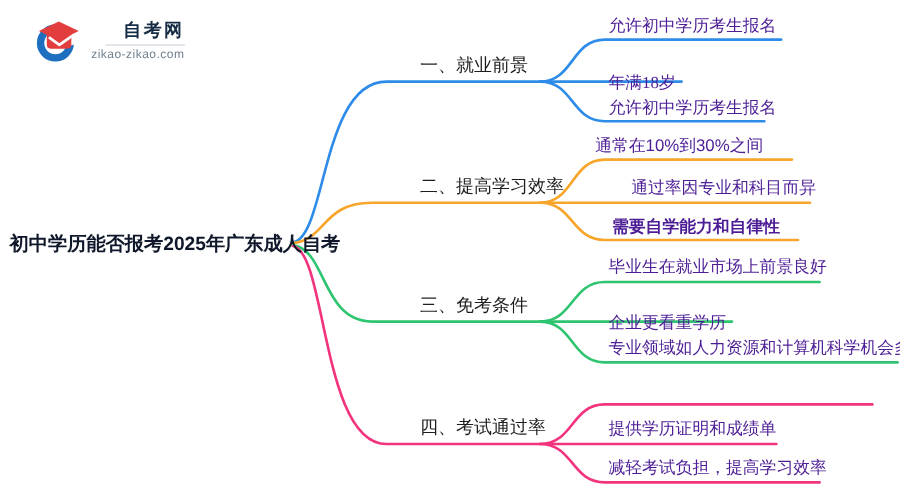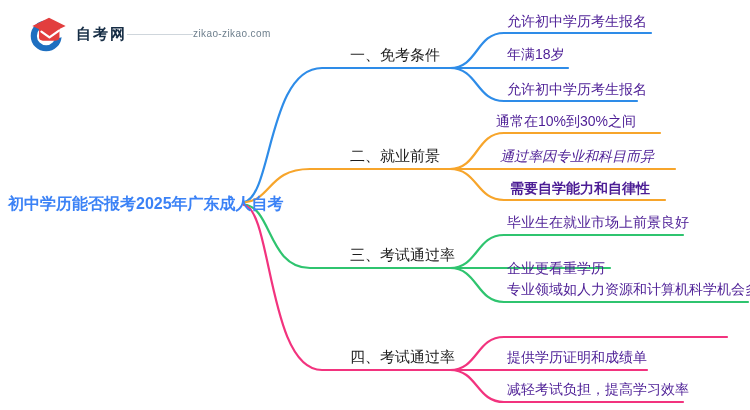--- a/index.html
+++ b/index.html
@@ -7,29 +7,29 @@
     width:750px;height:410px;background:#ffffff;overflow:hidden;
     font-family:"Liberation Sans","DejaVu Sans",sans-serif;
   }
   .stage{position:relative;width:750px;height:410px;background:#fff;}
   .wires{position:absolute;left:0;top:0;width:750px;height:410px;}
   .txt{
     position:absolute;white-space:nowrap;color:#1f1f1f;
     font-size:14px;line-height:20px;
   }
   .root-topic{
-    left:8px;top:194px;font-size:16px;font-weight:700;color:#3b82f6;
+    left:8px;top:194px;font-size:16px;font-weight:700;color:#0f172a;
     letter-spacing:0px;
   }
   .branch-label{font-size:15px;font-weight:400;color:#1d1d1d;}
   .child-label{font-size:14px;font-weight:400;color:#4c1d95;}
   .logo{
     position:absolute;left:30px;top:15px;display:flex;align-items:center;gap:8px;
   }
-  .logo-text{display:flex;flex-direction:row;align-items:center;}
+  .logo-text{display:flex;flex-direction:column;align-items:flex-end;}
   .logo-name{font-size:15px;font-weight:700;color:#152c44;letter-spacing:2px;line-height:18px;}
   .logo-rule{width:66px;height:1px;background:#cfd6dc;margin:2px 0 2px 0;}
   .logo-domain{font-size:10px;color:#6e7f8d;letter-spacing:0.4px;line-height:12px;}
 </style>
 </head>
 <body>
 
 <div class="stage">
 
   <svg class="wires" viewBox="0 0 750 410">
@@ -69,31 +69,31 @@
     </svg>
     <div class="logo-text">
       <span class="logo-name">自考网</span>
       <span class="logo-rule"></span>
       <span class="logo-domain">zikao-zikao.com</span>
     </div>
   </div>
 
   <div class="txt root-topic">初中学历能否报考2025年广东成人自考</div>
 
-  <div class="txt branch-label" style="left:350px;top:45px;">一、免考条件</div>
+  <div class="txt branch-label" style="left:350px;top:45px;">一、就业前景</div>
   <div class="txt child-label" style="left:507px;top:11px;">允许初中学历考生报名</div>
-  <div class="txt child-label" style="left:507px;top:44px;">年满18岁</div>
+  <div class="txt child-label" style="left:507px;top:60px;font-family:Liberation Serif, serif;">年满18岁</div>
   <div class="txt child-label" style="left:507px;top:79px;">允许初中学历考生报名</div>
 
-  <div class="txt branch-label" style="left:350px;top:146px;">二、就业前景</div>
+  <div class="txt branch-label" style="left:350px;top:146px;">二、提高学习效率</div>
   <div class="txt child-label" style="left:496px;top:111px;">通常在10%到30%之间</div>
-  <div class="txt child-label" style="left:500px;top:146px;font-style:italic;">通过率因专业和科目而异</div>
+  <div class="txt child-label" style="left:526px;top:146px;">通过率因专业和科目而异</div>
   <div class="txt child-label" style="left:510px;top:178px;font-weight:bold;">需要自学能力和自律性</div>
 
-  <div class="txt branch-label" style="left:350px;top:245px;">三、考试通过率</div>
+  <div class="txt branch-label" style="left:350px;top:245px;">三、免考条件</div>
   <div class="txt child-label" style="left:507px;top:212px;">毕业生在就业市场上前景良好</div>
   <div class="txt child-label" style="left:507px;top:258px;">企业更看重学历</div>
   <div class="txt child-label" style="left:507px;top:279px;">专业领域如人力资源和计算机科学机会多</div>
 
   <div class="txt branch-label" style="left:350px;top:347px;">四、考试通过率</div>
   <div class="txt child-label" style="left:507px;top:347px;">提供学历证明和成绩单</div>
   <div class="txt child-label" style="left:507px;top:379px;">减轻考试负担，提高学习效率</div>
 
 </div>
 

